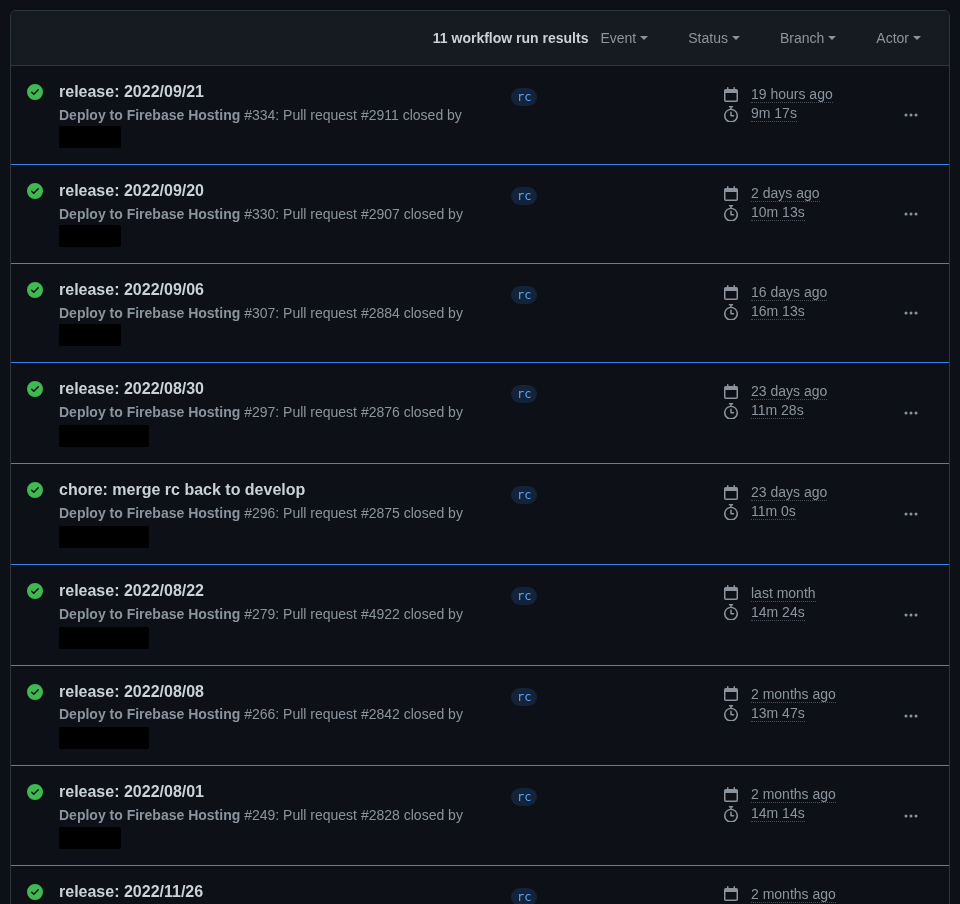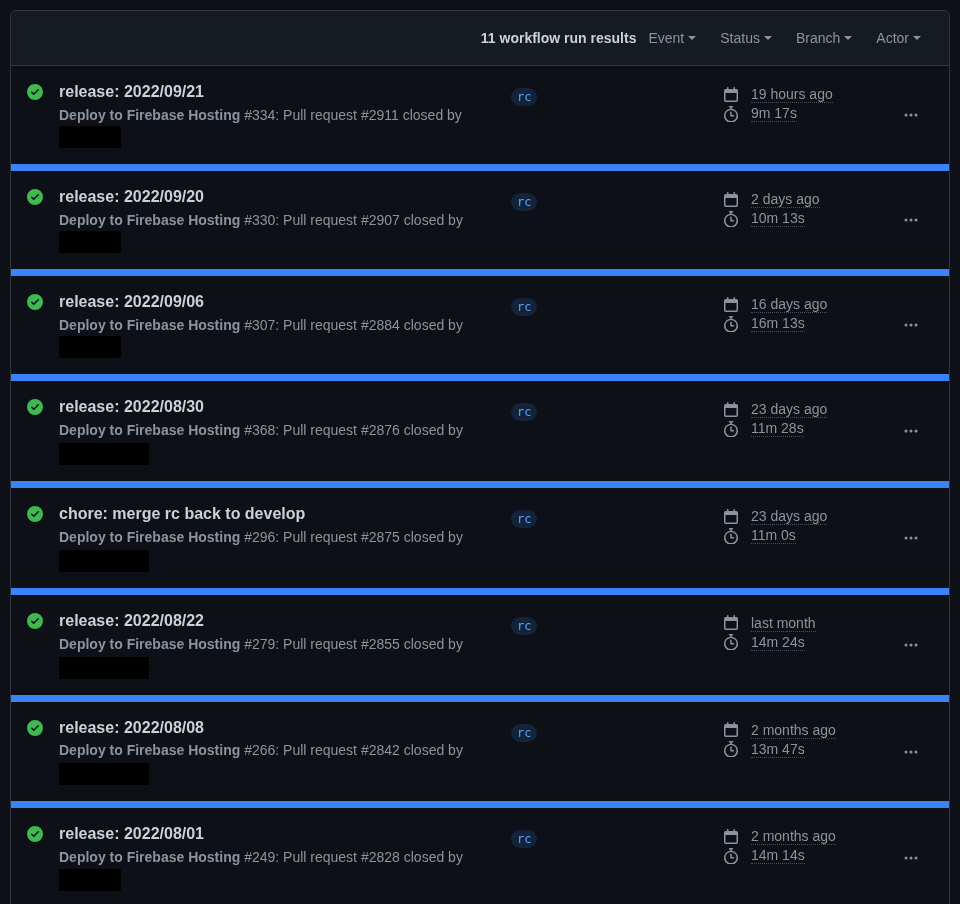--- a/index.html
+++ b/index.html
@@ -24,20 +24,21 @@
     padding: 16px;
     background: #161b22;
     border-bottom: 1px solid #30363d;
   }
   .header-title {
     font-weight: 600;
     color: #c9d1d9;
   }
   .filters {
     display: flex;
+    gap: 16px;
   }
   .filter-btn {
     background: transparent;
     border: none;
     color: #8b949e;
     font-size: 14px;
     cursor: pointer;
     display: flex;
     align-items: center;
     gap: 4px;
@@ -49,21 +50,21 @@
     border-left: 4px solid transparent;
     border-right: 4px solid transparent;
     border-top: 4px solid currentColor;
     vertical-align: middle;
   }
   .run-list {}
   .run-row {
     display: flex;
     align-items: flex-start;
     padding: 16px;
-    border-bottom: 7px solid #3b82f6;
+    border-bottom: 1px solid #3b82f6;
     gap: 12px;
   }
   .run-row:last-child { border-bottom: none; }
   .status-col {
     flex: 0 0 20px;
     padding-top: 2px;
   }
   .check-icon {
     width: 16px; height: 16px;
     fill: #3fb950;
@@ -253,21 +254,21 @@
         <div class="actions-col">
           <button class="kebab-btn"><svg>
               <use href="#i-kebab"></use>
             </svg></button>
         </div>
       </div>
       <div class="run-row">
         <div class="status-col"><svg class="check-icon">
             <use href="#i-check"></use>
           </svg></div>
-        <div class="main-col"><a class="run-title">release: 2022/08/30</a><div class="run-sub"><span class="workflow-name">Deploy to Firebase Hosting</span> <span>#368</span>: Pull request <span>#2876</span> closed by <span class="redacted block"></span></div></div>
+        <div class="main-col"><a class="run-title">release: 2022/08/30</a><div class="run-sub"><span class="workflow-name">Deploy to Firebase Hosting</span> <span>#297</span>: Pull request <span>#2876</span> closed by <span class="redacted block"></span></div></div>
         <div class="branch-col"><span class="branch-label">rc</span></div>
         <div class="meta-col">
           <div class="meta-line">
             <svg>
               <use href="#i-cal"></use>
             </svg>
             <span class="val">23 days ago</span>
           </div>
           <div class="meta-line">
             <svg>
@@ -305,21 +306,21 @@
         <div class="actions-col">
           <button class="kebab-btn"><svg>
               <use href="#i-kebab"></use>
             </svg></button>
         </div>
       </div>
       <div class="run-row">
         <div class="status-col"><svg class="check-icon">
             <use href="#i-check"></use>
           </svg></div>
-        <div class="main-col"><a class="run-title">release: 2022/08/22</a><div class="run-sub"><span class="workflow-name">Deploy to Firebase Hosting</span> <span>#279</span>: Pull request <span>#2855</span> closed by <span class="redacted block"></span></div></div>
+        <div class="main-col"><a class="run-title">release: 2022/08/22</a><div class="run-sub"><span class="workflow-name">Deploy to Firebase Hosting</span> <span>#279</span>: Pull request <span>#4922</span> closed by <span class="redacted block"></span></div></div>
         <div class="branch-col"><span class="branch-label">rc</span></div>
         <div class="meta-col">
           <div class="meta-line">
             <svg>
               <use href="#i-cal"></use>
             </svg>
             <span class="val">last month</span>
           </div>
           <div class="meta-line">
             <svg>

